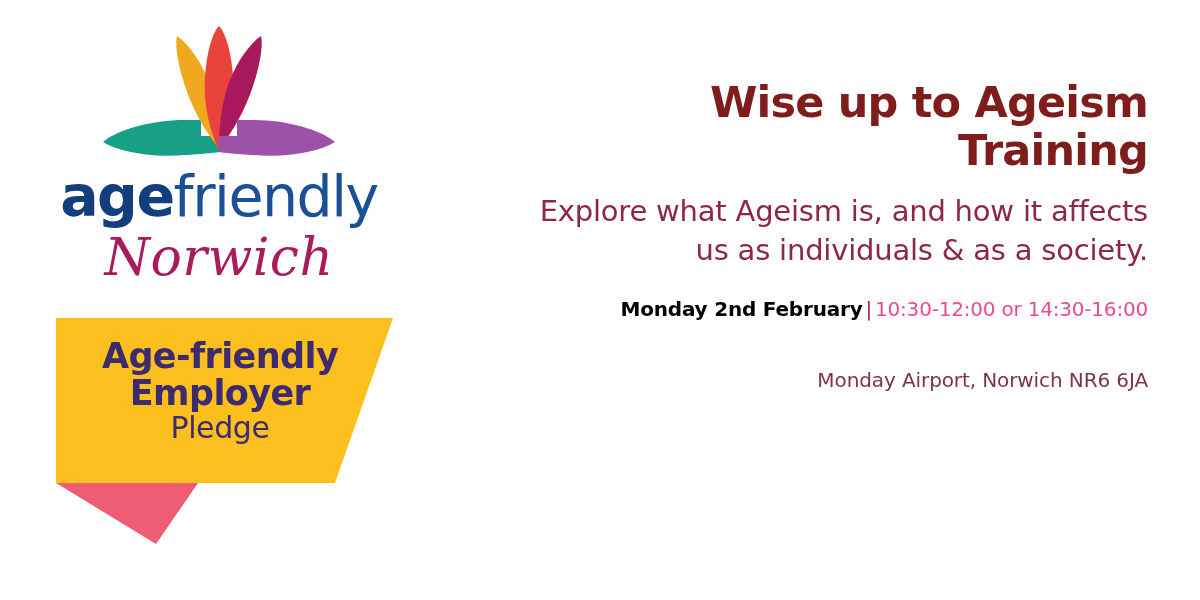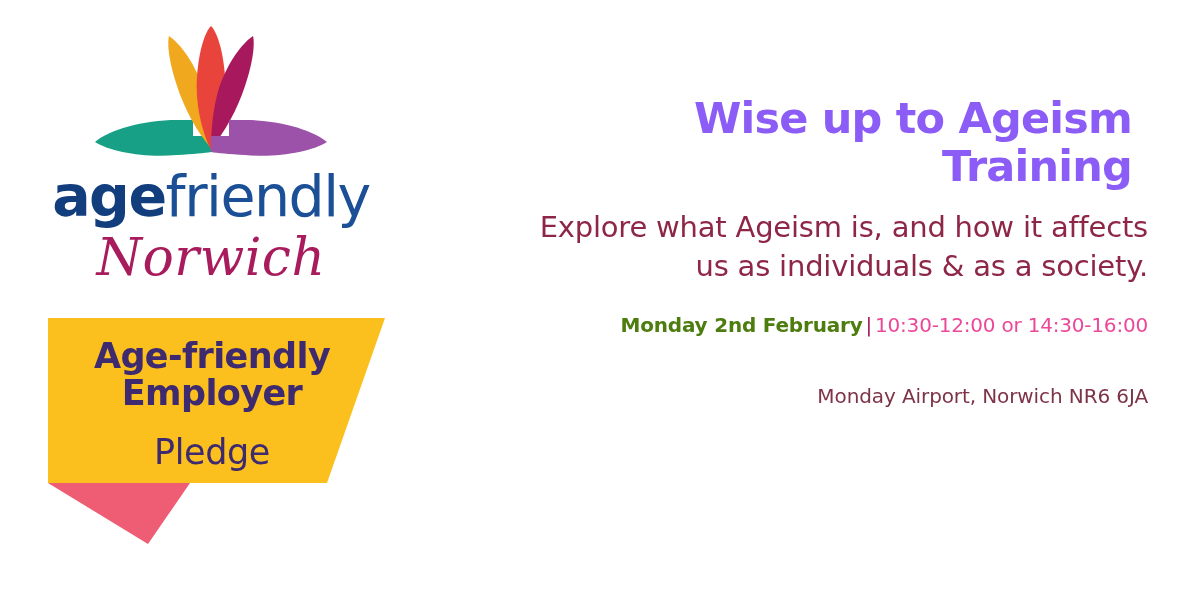--- a/index.html
+++ b/index.html
@@ -16,21 +16,21 @@
   .poster {
     position: relative;
     width: 1200px;
     height: 600px;
     background: #ffffff;
   }
 
   
   .brand-column {
     position: absolute;
-    left: 0;
+    left: 8px;
     top: 0;
     width: 420px;
     height: 600px;
   }
 
   .logo-block {
     position: absolute;
     left: 36px;
     top: 24px;
     width: 350px;
@@ -104,62 +104,61 @@
     display: block;
     font-family: "DejaVu Sans", sans-serif;
     font-weight: 700;
     font-size: 35px;
     letter-spacing: -0.6px;
   }
   .pledge-text .l3 {
     display: block;
     font-family: "DejaVu Sans", sans-serif;
     font-weight: 400;
-    font-size: 35px;
+    font-size: 30px;
     letter-spacing: -0.4px;
-    margin-top: 22px;
   }
 
   
   .event-column {
     position: absolute;
     right: 52px;
     top: 78px;
     width: 640px;
     text-align: right;
   }
   .event-title {
     font-family: "DejaVu Sans", sans-serif;
     font-weight: 700;
     font-size: 43px;
-    color: #8b5cf6;
+    color: #7f1d1d;
     line-height: 1.12;
     letter-spacing: -0.8px;
-    margin: 16px;
+    margin: 0;
   }
   .event-subtitle {
     font-family: "DejaVu Sans", sans-serif;
     font-weight: 400;
     font-size: 29px;
     color: #8E2647;
     line-height: 1.34;
     margin: 18px 0 16px 0;
     letter-spacing: -0.2px;
   }
   .event-datetime {
     margin-top: 26px;
     font-family: "DejaVu Sans", sans-serif;
     font-size: 20px;
     color: #A81B5C;
     line-height: 1.3;
     letter-spacing: -0.2px;
   }
   .event-datetime .date-strong {
     font-weight: 700;
-    color: #4d7c0f;
+    color: #000000;
   }
   .event-datetime .sep {
     font-weight: 400;
     color: #A81B5C;
     padding: 0 3px;
   }
   .event-datetime .times {
     font-weight: 400;
     color: #ec4899;
   }

